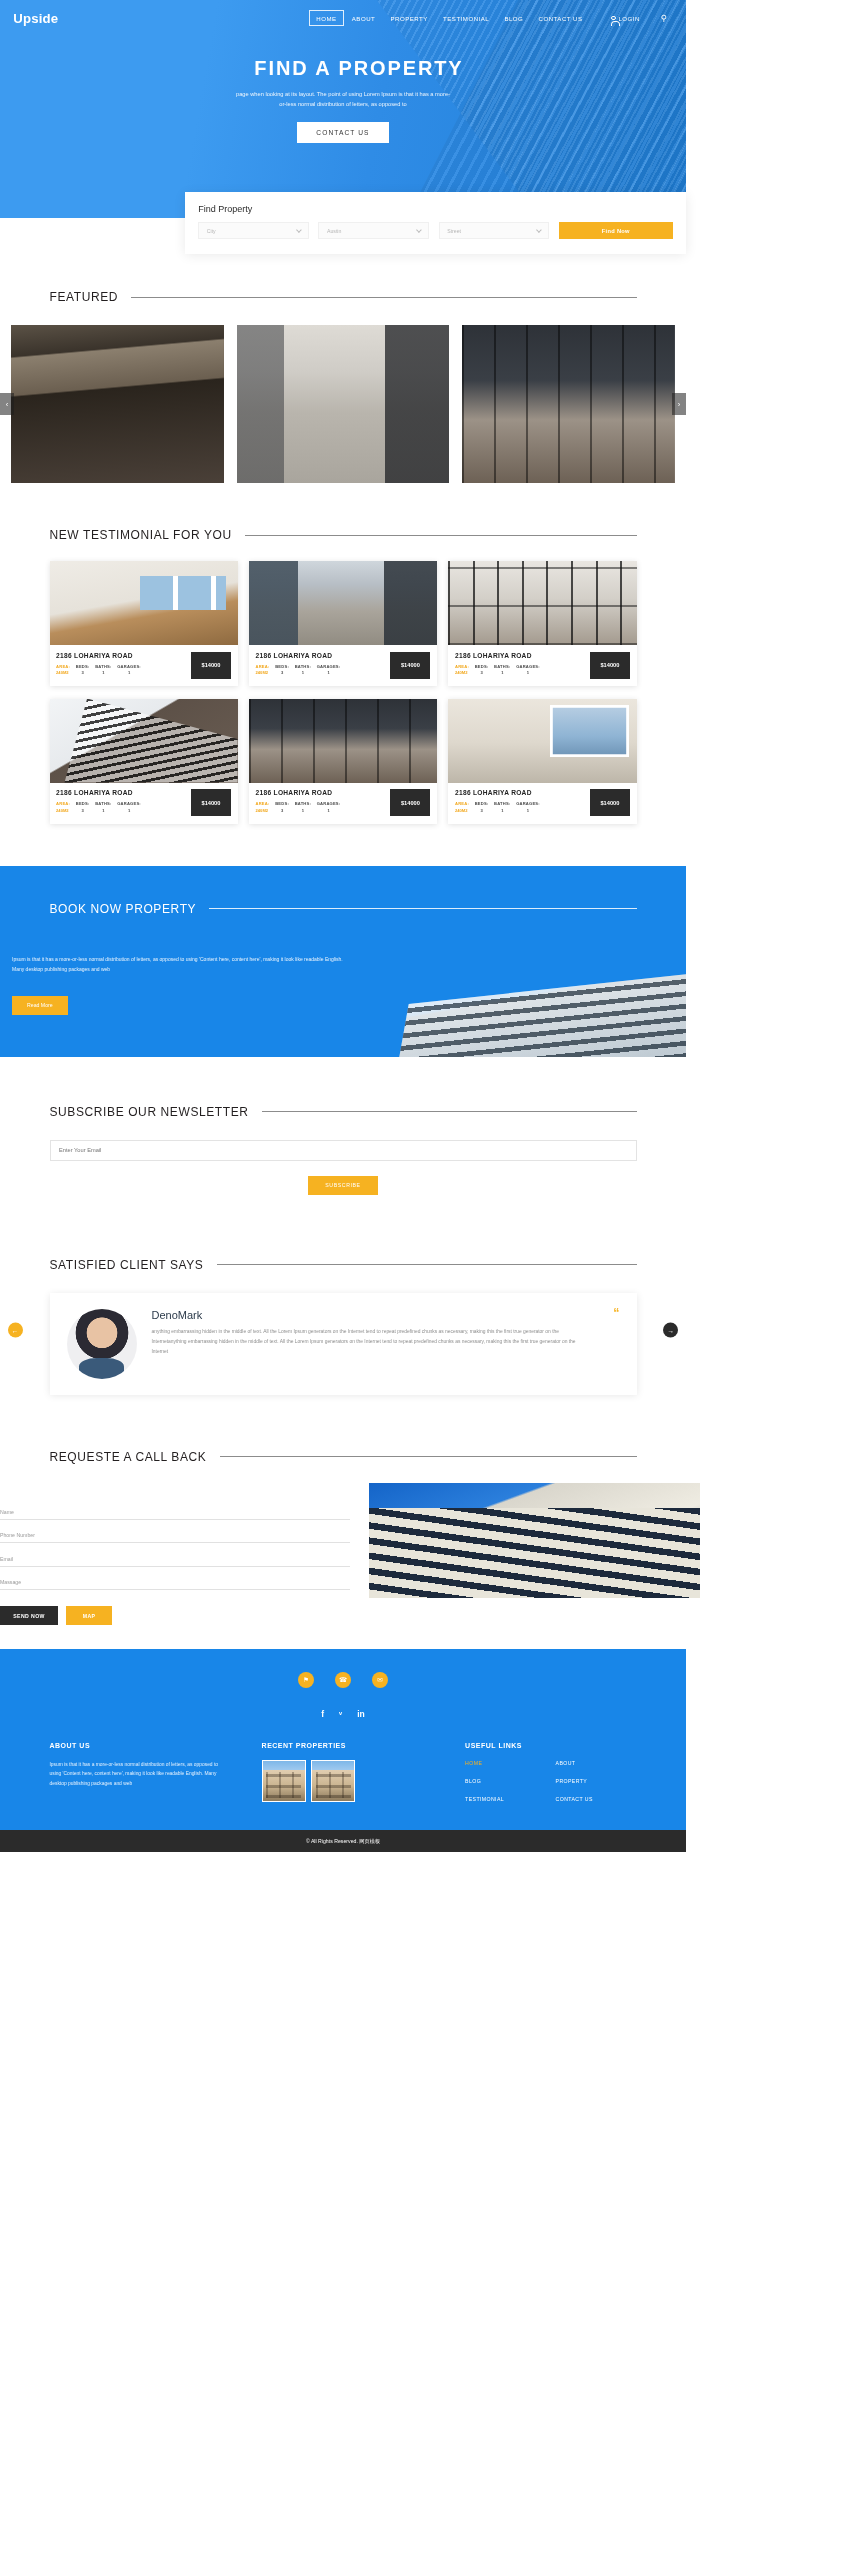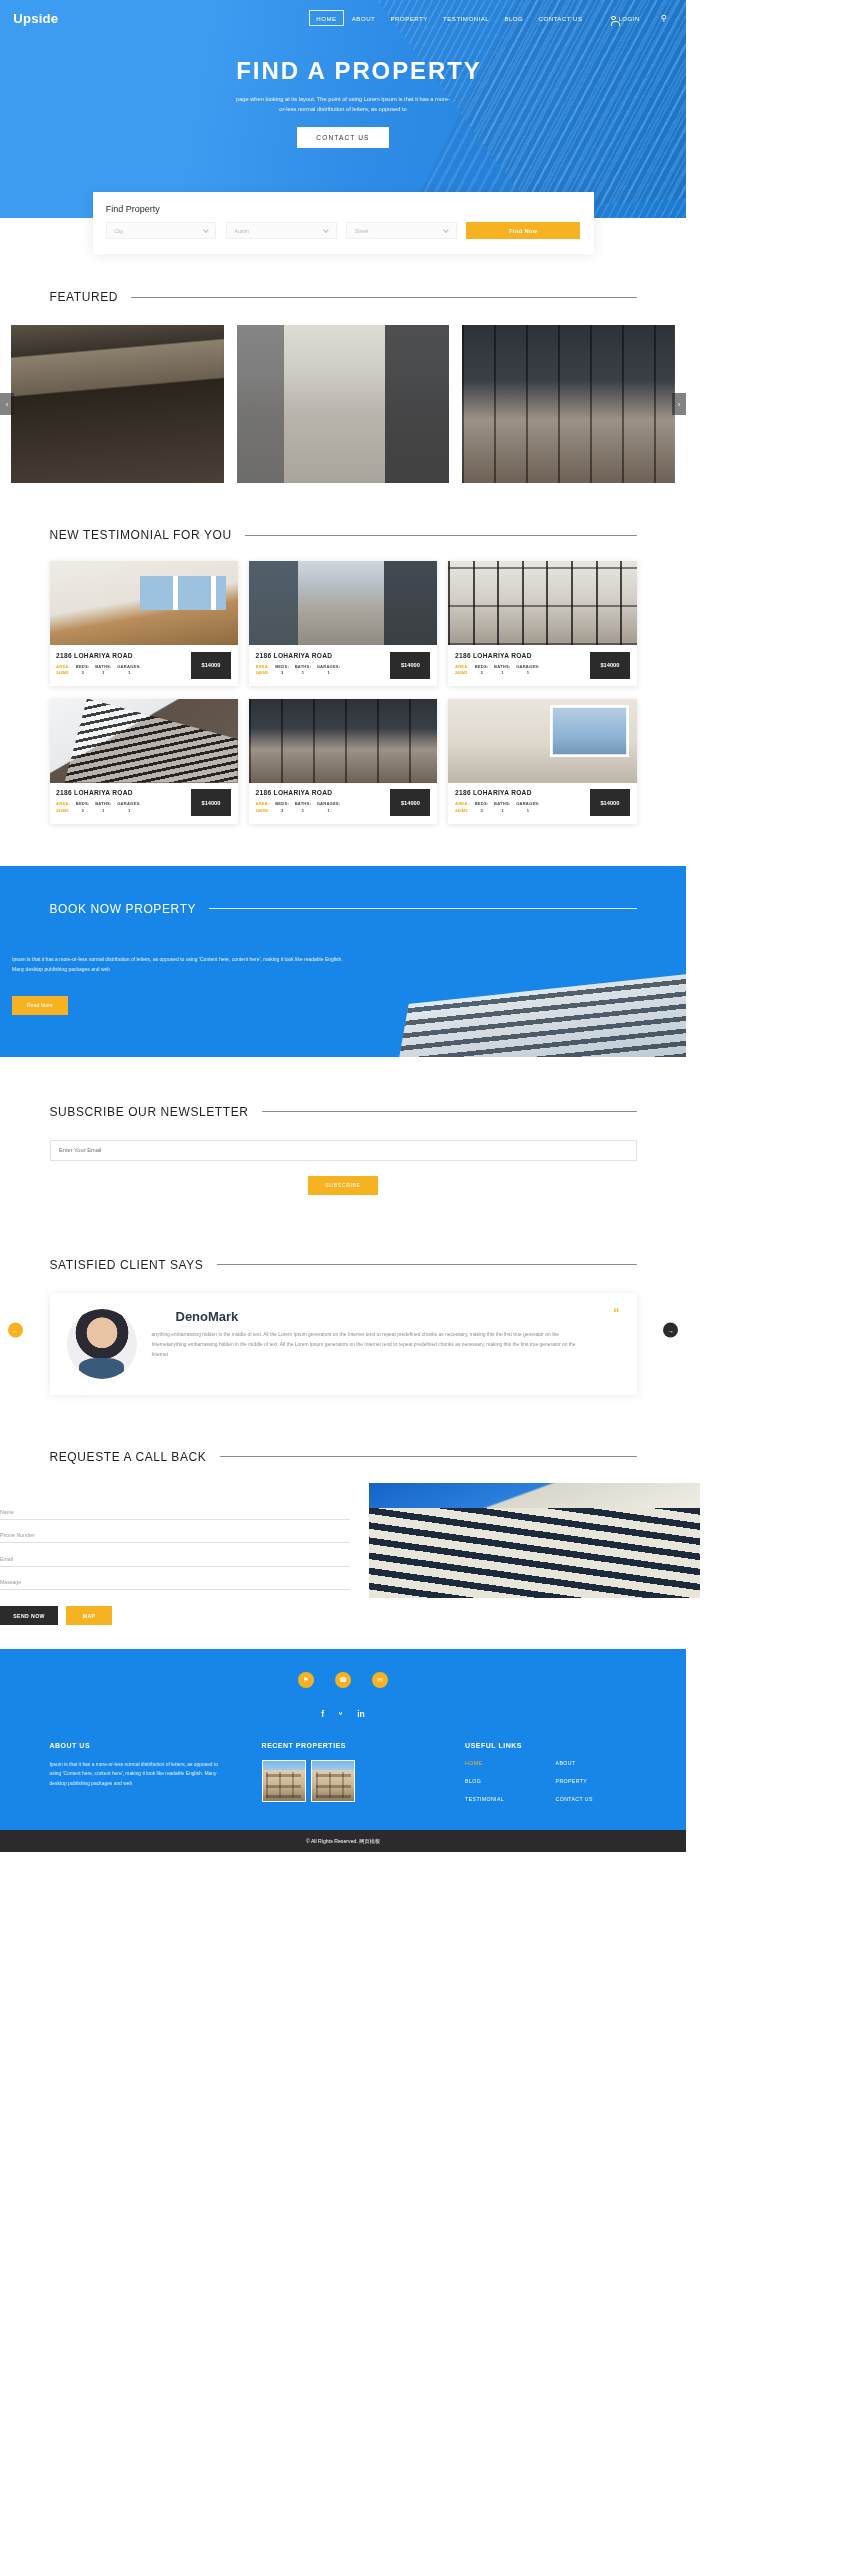--- a/index.html
+++ b/index.html
@@ -41,30 +41,30 @@
     text-decoration:none;
   }
   .nav-link.active { border:0.9px solid rgba(255,255,255,.85); padding:3.8px 6.6px; }
   .nav-login { display:flex; align-items:center; gap:2.8px; color:#fff; font-size:6.1px; letter-spacing:0.5px; padding:4.7px 7.6px; margin-left:13.2px; cursor:pointer; }
   .nav-search { color:#fff; font-size:8.5px; padding:4.7px 7.6px; margin-left:5.7px; cursor:pointer; }
   .ico-user { width:4.7px; height:4.7px; border-radius:50%; border:0.9px solid #fff; position:relative; display:inline-block;}
   .ico-user:after { content:''; position:absolute; left:-1.4px; top:4.7px; width:7.6px; height:3.8px; border-radius:3.8px 3.8px 0 0; border:0.9px solid #fff; border-bottom:none;}
 
   .hero-body { position:relative; z-index:4; text-align:center; padding-top:21px; }
   .hero-title {
-    color:#fff; font-size:24px; font-weight:bold; letter-spacing:1.9px;padding-left:32px;
+    color:#fff; font-size:20px; font-weight:bold; letter-spacing:1.9px;padding-left:32px;
   }
   .hero-sub { color:rgba(255,255,255,.92); font-size:5.7px; line-height:1.9; margin-top:8.5px; }
   .hero-btn {
     margin: 12.3px auto 0; display:inline-block; background:#fff; color:#333;
     font-size:6.6px; letter-spacing:1.1px; padding:6.6px 19px; cursor:pointer; border:none;
   }
 
   
-  .searchwrap { position:relative; margin-top:-26.5px; z-index:10; display:flex; justify-content:center; }
+  .searchwrap { position:relative; margin-top:-26.5px; z-index:10; display:flex; justify-content:flex-end; }
   .searchbox {
     width:501px; background:#fff; box-shadow:0 1.9px 11.4px rgba(0,0,0,.09);
     padding:12.3px 13.2px 15px;
   }
   .searchbox h3 { font-size:9px; font-weight:normal; color:#2b2b2b; margin-bottom:8.5px; }
   .search-row { display:flex; gap:9.5px; }
   .sel {
     flex:1; height:17px; background:#fbfbfb; border:0.9px solid #f0f0f0;
     display:flex; align-items:center; padding:0 7.6px; font-size:5.2px; color:#b7b7b7; position:relative; cursor:pointer;
   }
@@ -179,21 +179,21 @@
   
   .testi { padding:24.6px 0 32px; position:relative; }
   .tcard { width:587px; margin:21px auto 0; background:#fff; box-shadow:0 0.9px 7.6px rgba(0,0,0,.1); padding:16px 17px; display:flex; gap:15px; min-height:96px;}
   .avatar {
     width:70px; height:70px; border-radius:50%; flex:0 0 70px;
     background:radial-gradient(circle at 50% 34%, #e8c3a4 0 26%, #2b2a33 27% 45%, #efeff1 46% 100%);
     position:relative; overflow:hidden;
   }
   .avatar:after { content:''; position:absolute; left:18%; bottom:0; width:64%; height:30%; background:#3a5a7a; border-radius:40% 40% 0 0;}
   .tbody { flex:1; position:relative; }
-  .tname { font-size:13px; font-weight:bold; color:#2b3a4a;margin-left:24px; }
+  .tname { font-size:11px; font-weight:normal; color:#2b3a4a; }
   .ttext { margin-top:6.6px; font-size:4.9px; line-height:2.0; color:#8e8e8e; width:92%; }
   .quote { position:absolute; right:0; top:-1.9px; color:#f6b221; font-size:12.3px; font-weight:bold; line-height:1;}
   .tnav {
     position:absolute; top:50%; transform:translateY(-50%);
     width:15px; height:15px; border-radius:50%; color:#fff; display:flex; align-items:center; justify-content:center; font-size:6.6px; cursor:pointer;
   }
   .tnav.prev { left:7.6px; background:#f6b221; }
   .tnav.next { right:7.6px; background:#2b2b2b; }
 
   

